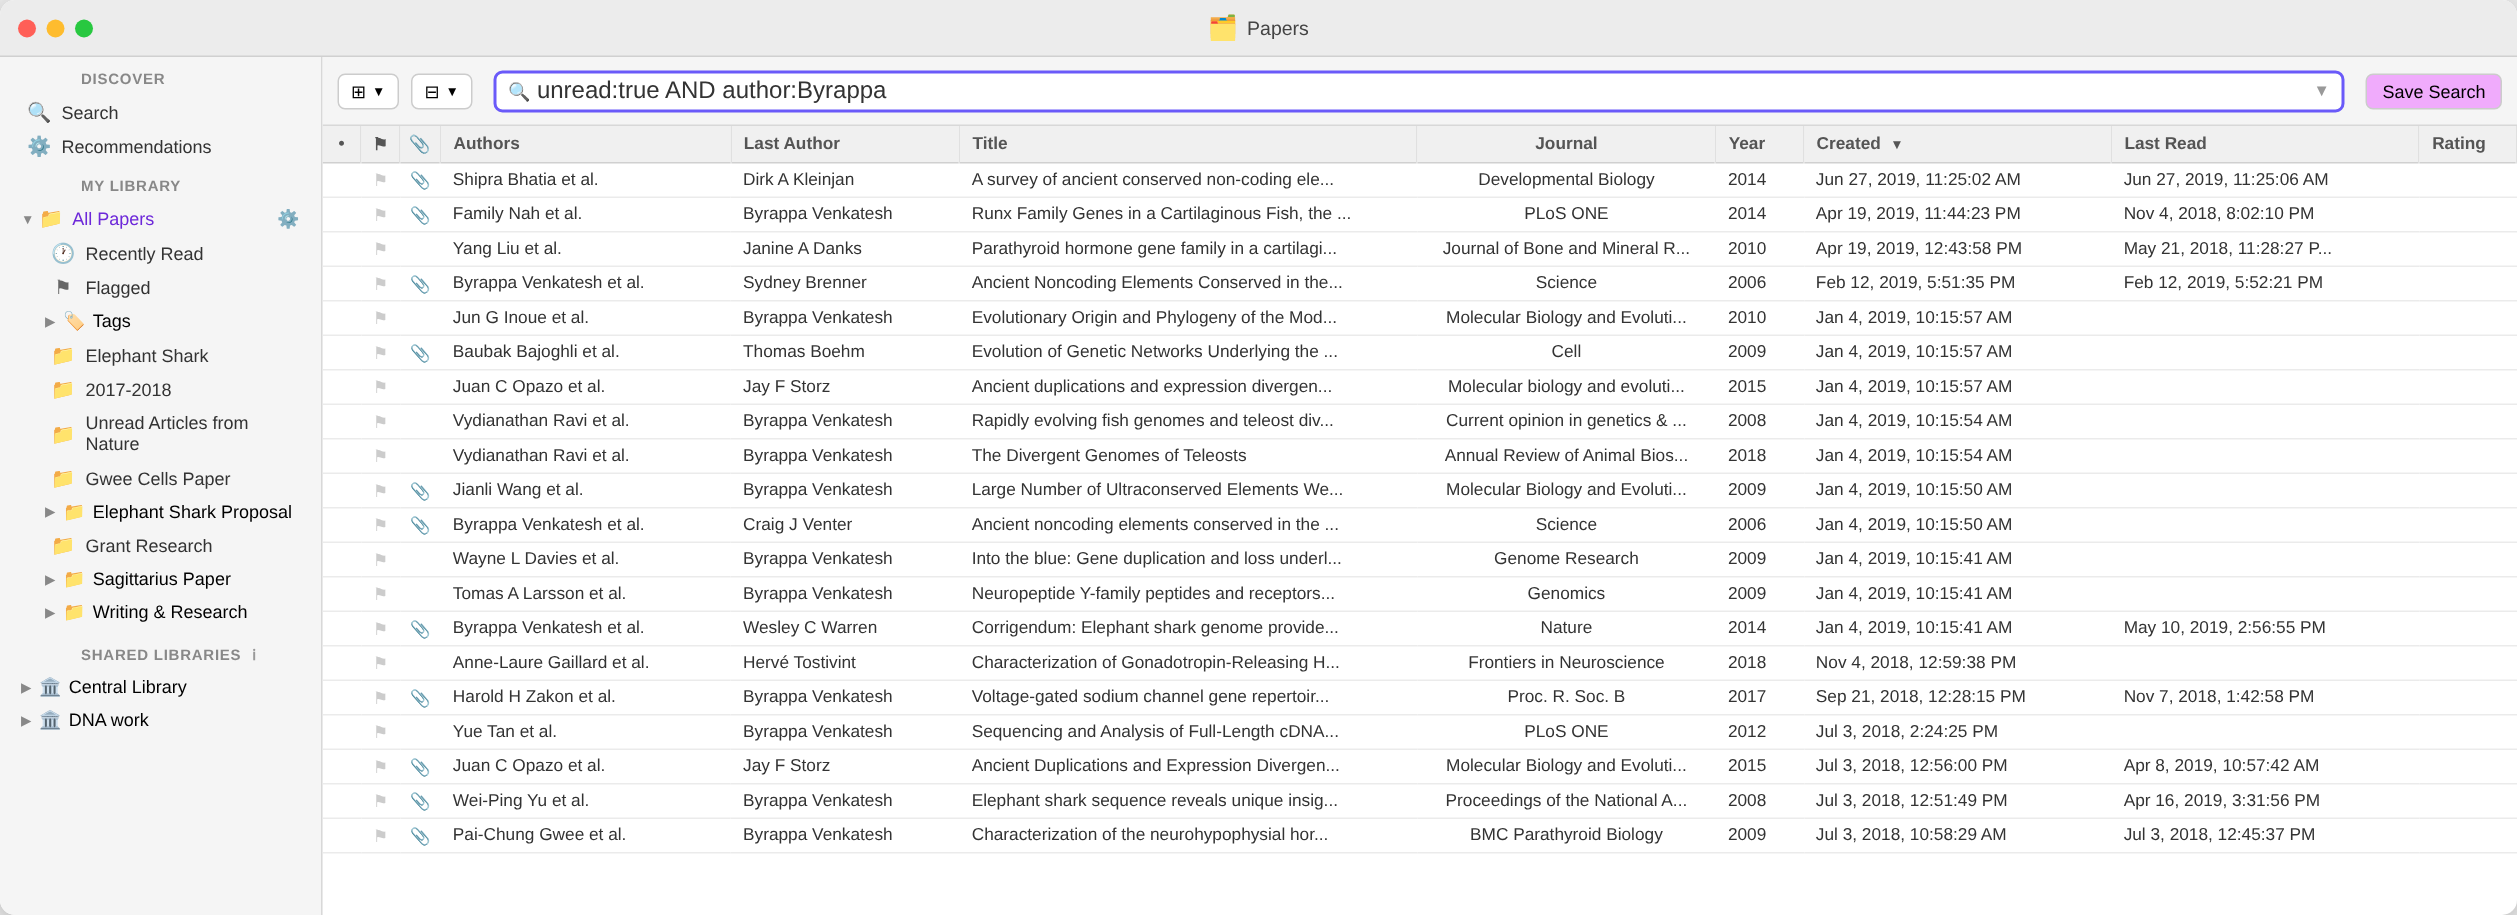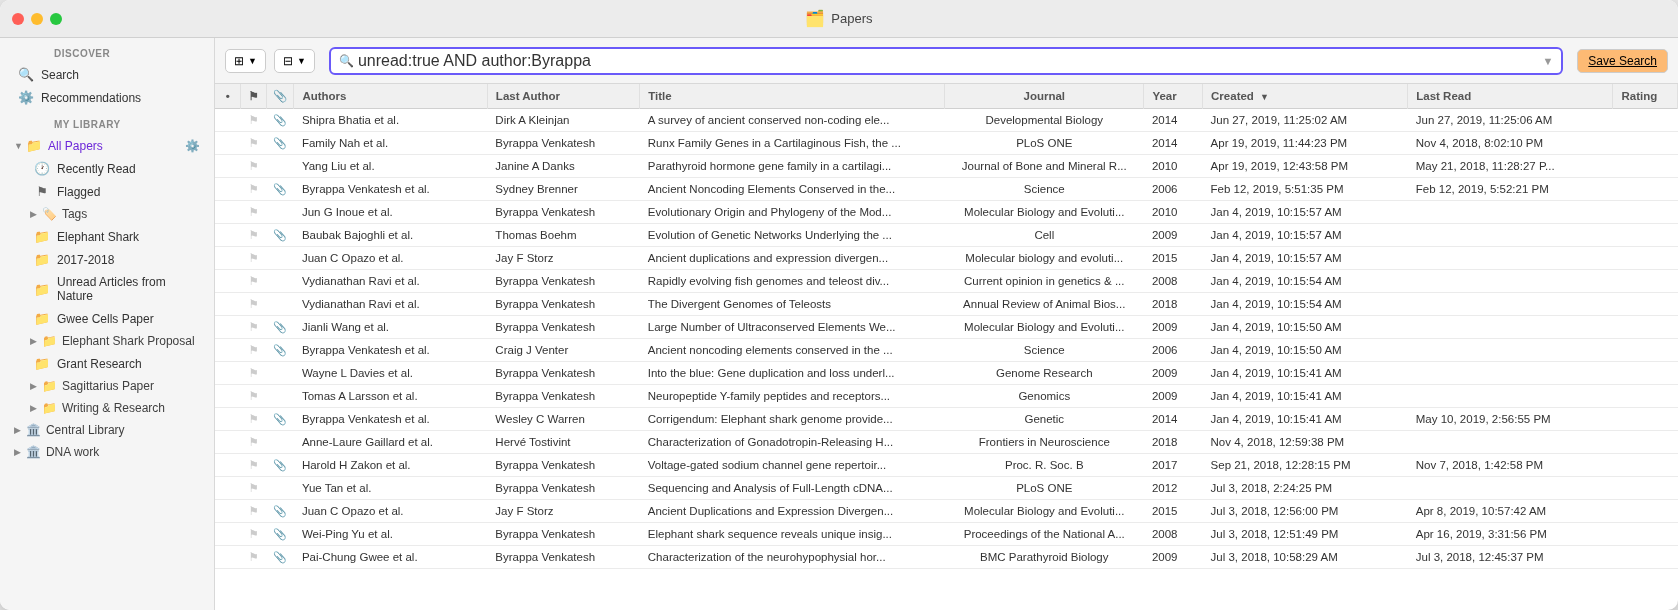--- a/index.html
+++ b/index.html
@@ -24,37 +24,37 @@
     .sidebar-section-header { font-size: 10px; font-weight: 700; color: #888; text-transform: uppercase; padding: 10px 14px 4px; letter-spacing: 0.5px; margin-left: 40px; }
 
     .sidebar-item { display: flex; align-items: center; gap: 7px; padding: 4px 14px; cursor: pointer; border-radius: 5px; margin: 0 4px; }
     .sidebar-item-icon { font-size: 13px; color: #666; width: 16px; text-align: center; }
     .sidebar-item-label { font-size: 12px; color: #333; flex: 1; }
 
     .sidebar-group { margin: 0; }
     .sidebar-group-header { display: flex; align-items: center; gap: 5px; padding: 4px 10px; cursor: pointer; margin: 0 4px; border-radius: 5px; }
     .chevron { font-size: 9px; color: #888; }
     .group-icon { font-size: 12px; color: #888; }
-    .group-label { font-size: 12px; color: #404040; }
+    .group-label { font-size: 12px; color: #000000; }
 
     .gear-icon { color: #888; font-size: 12px; margin-left: auto; }
 
     
     .content { flex: 1; display: flex; flex-direction: column; overflow: hidden; }
 
     .toolbar { height: 46px; background: #f5f5f5; border-bottom: 1px solid #d8d8d8; display: flex; align-items: center; padding: 0 10px; gap: 8px; }
 
     .toolbar-btn { display: flex; align-items: center; gap: 4px; padding: 4px 8px; background: #fff; border: 1px solid #ccc; border-radius: 5px; cursor: pointer; font-size: 12px; }
 
     .search-bar-wrapper { flex: 1; display: flex; align-items: center; border: 2px solid #6a5af9; border-radius: 6px; background: #fff; padding: 0 8px; height: 28px; margin: 0 6px; }
     .search-icon-inline { color: #999; margin-right: 4px; font-size: 12px; }
     .search-input { border: none; outline: none; flex: 1; font-size: 16px; color: #333; background: transparent; }
 
     .search-dropdown-btn { color: #999; font-size: 11px; margin-left: 4px; cursor: pointer; }
-    .save-search-btn { padding: 4px 10px; background: #fdba74; border: 1px solid #ccc; border-radius: 5px; cursor: pointer; font-size: 12px; white-space: nowrap; text-decoration: underline; }
+    .save-search-btn { padding: 4px 10px; background: #f0abfc; border: 1px solid #ccc; border-radius: 5px; cursor: pointer; font-size: 12px; white-space: nowrap; }
 
     
     .table-container { flex: 1; overflow-y: auto; overflow-x: hidden; }
     table { width: 100%; border-collapse: collapse; font-size: 11.5px; }
     thead tr { background: #f0f0f0; border-bottom: 1px solid #d0d0d0; position: sticky; top: 0; }
     thead th { padding: 5px 8px; text-align: left; font-weight: 600; color: #555; border-right: 1px solid #e0e0e0; white-space: nowrap; cursor: pointer; user-select: none; }
     thead th:first-child, thead th:nth-child(2), thead th:nth-child(3) { width: 20px; text-align: center; padding: 5px 4px; }
     tbody tr { border-bottom: 1px solid #ebebeb; }
     tbody td { padding: 4px 8px; color: #333; white-space: nowrap; overflow: hidden; text-overflow: ellipsis; max-width: 0; }
     tbody td:first-child, tbody td:nth-child(2), tbody td:nth-child(3) { width: 20px; text-align: center; padding: 4px 4px; color: #aaa; }
@@ -160,20 +160,24 @@
           <span class="group-icon">📁</span>
           <span class="group-label">Sagittarius Paper</span>
         </div>
         <div class="sidebar-group-header">
           <span class="chevron">▶</span>
           <span class="group-icon">📁</span>
           <span class="group-label">Writing &amp; Research</span>
         </div>
       </div>
 
+      <div class="sidebar-section-header">
+        <span>SHARED LIBRARIES</span>
+        <span style="margin-left:4px;color:#999;">ℹ</span>
+      </div>
       <div class="sidebar-group-header">
         <span class="chevron">▶</span>
         <span class="group-icon">🏛️</span>
         <span class="group-label">Central Library</span>
       </div>
       <div class="sidebar-group-header">
         <span class="chevron">▶</span>
         <span class="group-icon">🏛️</span>
         <span class="group-label">DNA work</span>
       </div>
@@ -389,21 +393,21 @@
                 <td class="col-lastread"></td>
                 <td class="col-rating"></td>
               </tr>
               <tr>
                 <td style="font-size: 8px; color: rgb(136, 136, 136);"></td>
                 <td style="color: rgb(204, 204, 204);">⚑</td>
                 <td style="font-size: 11px;">📎</td>
                 <td class="col-authors">Byrappa Venkatesh et al.</td>
                 <td class="col-lastauthor">Wesley C Warren</td>
                 <td class="col-title">Corrigendum: Elephant shark genome provide...</td>
-                <td class="col-journal">Genetic</td>
+                <td class="col-journal">Nature</td>
                 <td class="col-year">2014</td>
                 <td class="col-created">Jan 4, 2019, 10:15:41 AM</td>
                 <td class="col-lastread">May 10, 2019, 2:56:55 PM</td>
                 <td class="col-rating"></td>
               </tr>
               <tr>
                 <td style="font-size: 8px; color: rgb(136, 136, 136);"></td>
                 <td style="color: rgb(204, 204, 204);">⚑</td>
                 <td style="font-size: 11px;"></td>
                 <td class="col-authors">Anne-Laure Gaillard et al.</td>

